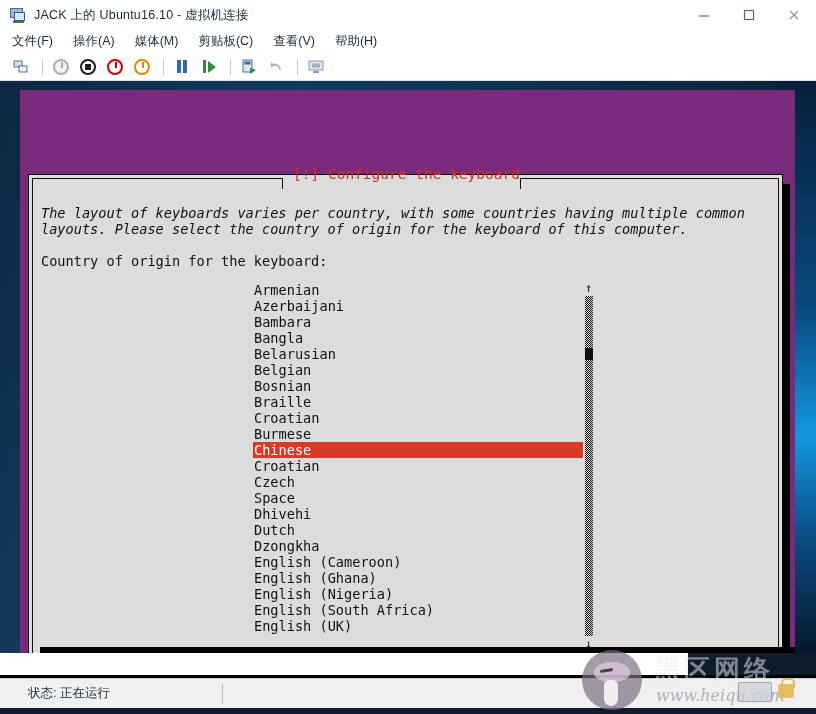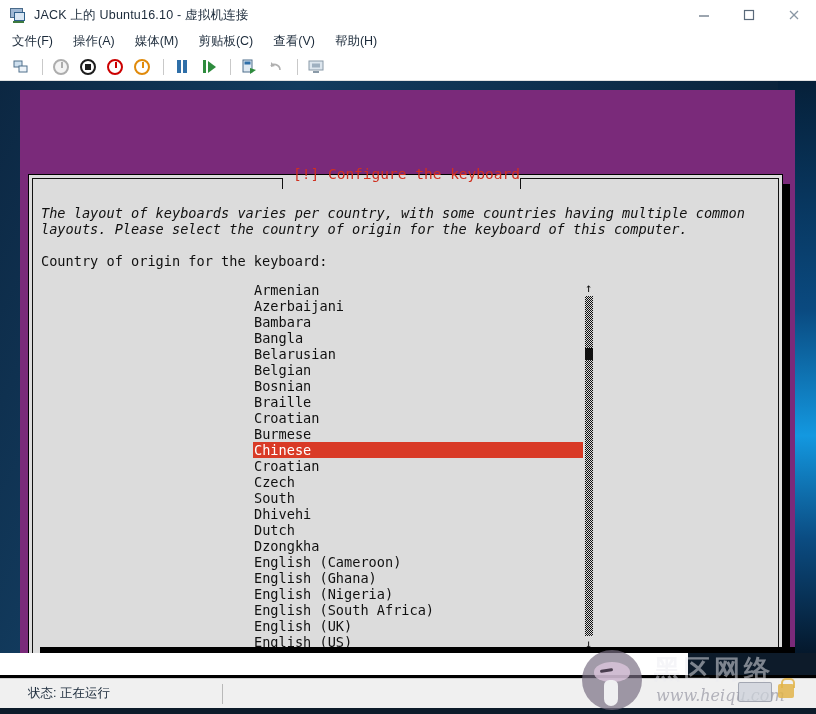--- a/index.html
+++ b/index.html
@@ -579,30 +579,29 @@
           <div class="opt">Bangla</div>
           <div class="opt">Belarusian</div>
           <div class="opt">Belgian</div>
           <div class="opt">Bosnian</div>
           <div class="opt">Braille</div>
           <div class="opt">Croatian</div>
           <div class="opt">Burmese</div>
           <div class="opt sel">Chinese</div>
           <div class="opt">Croatian</div>
           <div class="opt">Czech</div>
-          <div class="opt">South</div>
+          <div class="opt">Space</div>
           <div class="opt">Dhivehi</div>
           <div class="opt">Dutch</div>
           <div class="opt">Dzongkha</div>
           <div class="opt">English (Cameroon)</div>
           <div class="opt">English (Ghana)</div>
           <div class="opt">English (Nigeria)</div>
           <div class="opt">English (South Africa)</div>
           <div class="opt">English (UK)</div>
-          <div class="opt">English (US)</div>
         </div>
 
         <div class="sb">
           <div class="sb-up">↑</div>
           <div class="sb-track"></div>
           <div class="sb-thumb"></div>
           <div class="sb-down-wrap">
             <div class="sb-down">↓</div>
           </div>
         </div>

